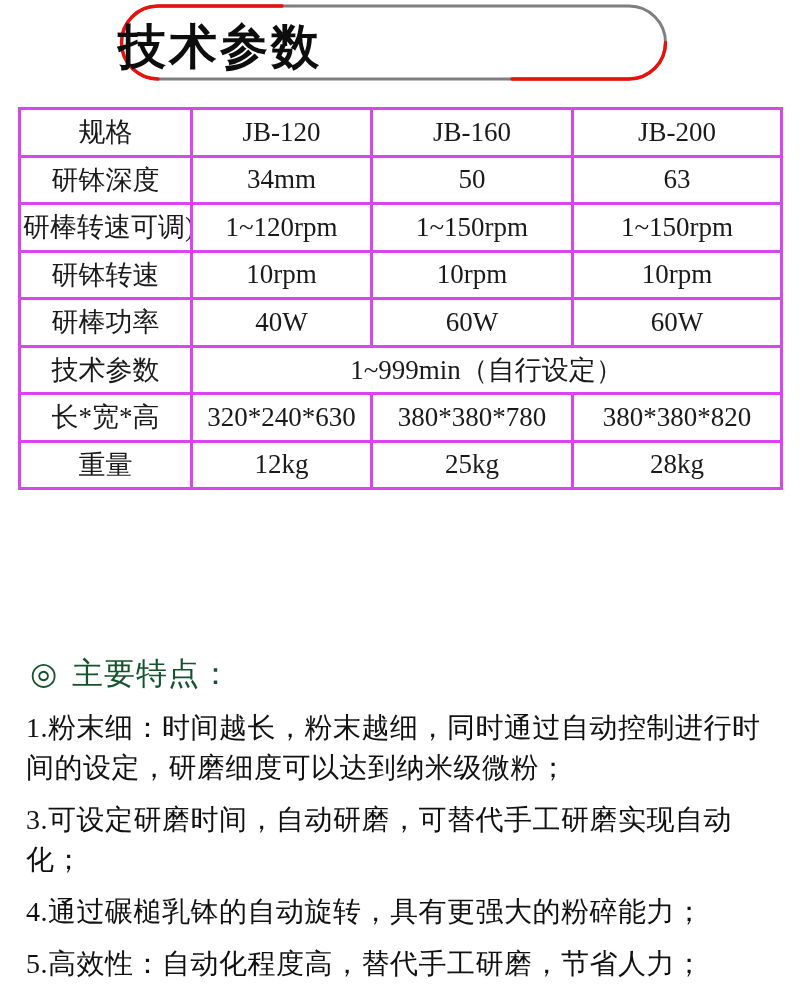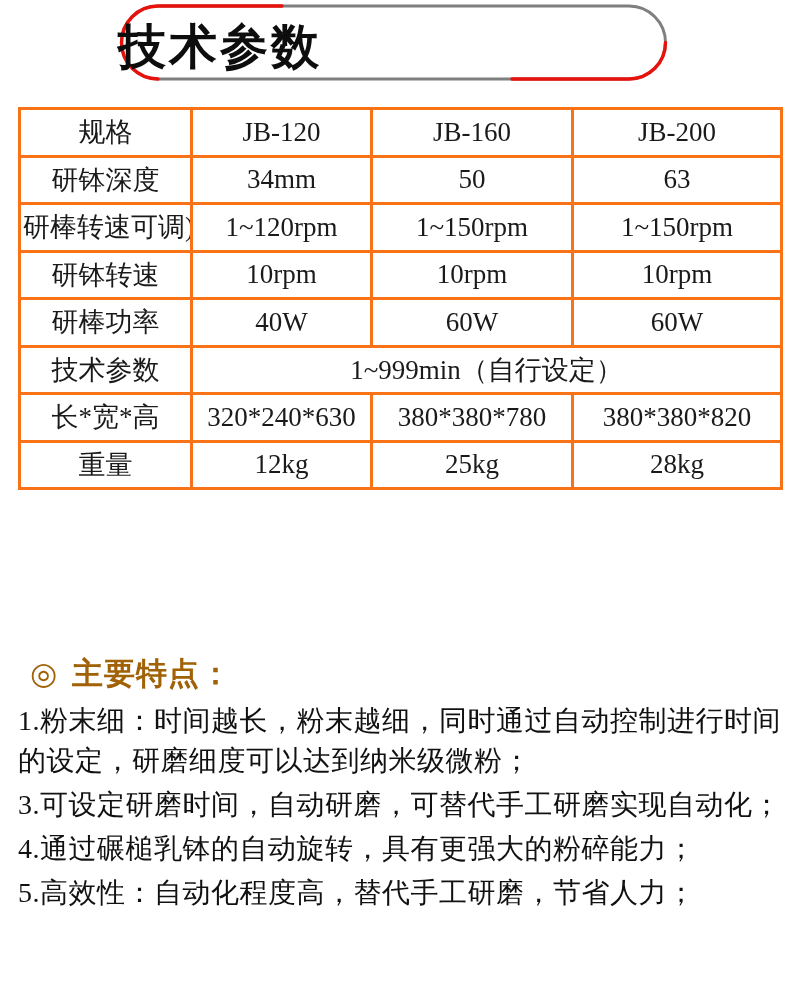--- a/index.html
+++ b/index.html
@@ -18,36 +18,36 @@
     font-weight:bold; font-size:48px; letter-spacing:3px; color:#0d0d0d;
     white-space:nowrap;
   }
 
   
   table.spec {
     position:absolute; left:18px; top:107px; width:762px;
     border-collapse:collapse; table-layout:fixed;
   }
   table.spec td {
-    border:3px solid #f97316;
+    border:3px solid #d946ef;
     height:44.5px; padding:0 2px;
     text-align:center; vertical-align:middle;
     font-size:27px; color:#1a1a1a;
     overflow:hidden; white-space:nowrap;
   }
 
   
   .features { position:absolute; left:14px; top:652px; width:774px; }
   .features-heading {
     margin:0 0 5px 16px; font-size:31px; line-height:44px;
-    letter-spacing:1px; color:#a16207; font-weight:bold;
+    letter-spacing:1px; color:#14532d; font-weight:normal;
   }
   .features-heading .bullet { margin-right:14px; }
   .feature-item {
-    margin:4px; font-size:28px; line-height:40px; color:#111111;
+    margin:12px; font-size:28px; line-height:40px; color:#111111;
     letter-spacing:0.5px;
   }
 </style>
 </head>
 <body>
 
 <div class="banner">
   <svg width="552" height="82" viewBox="0 0 552 82">
 
     <rect x="3.5" y="4" width="544" height="73" rx="36.5" ry="36.5" fill="none" stroke="#7f7f7f" stroke-width="3"></rect>

